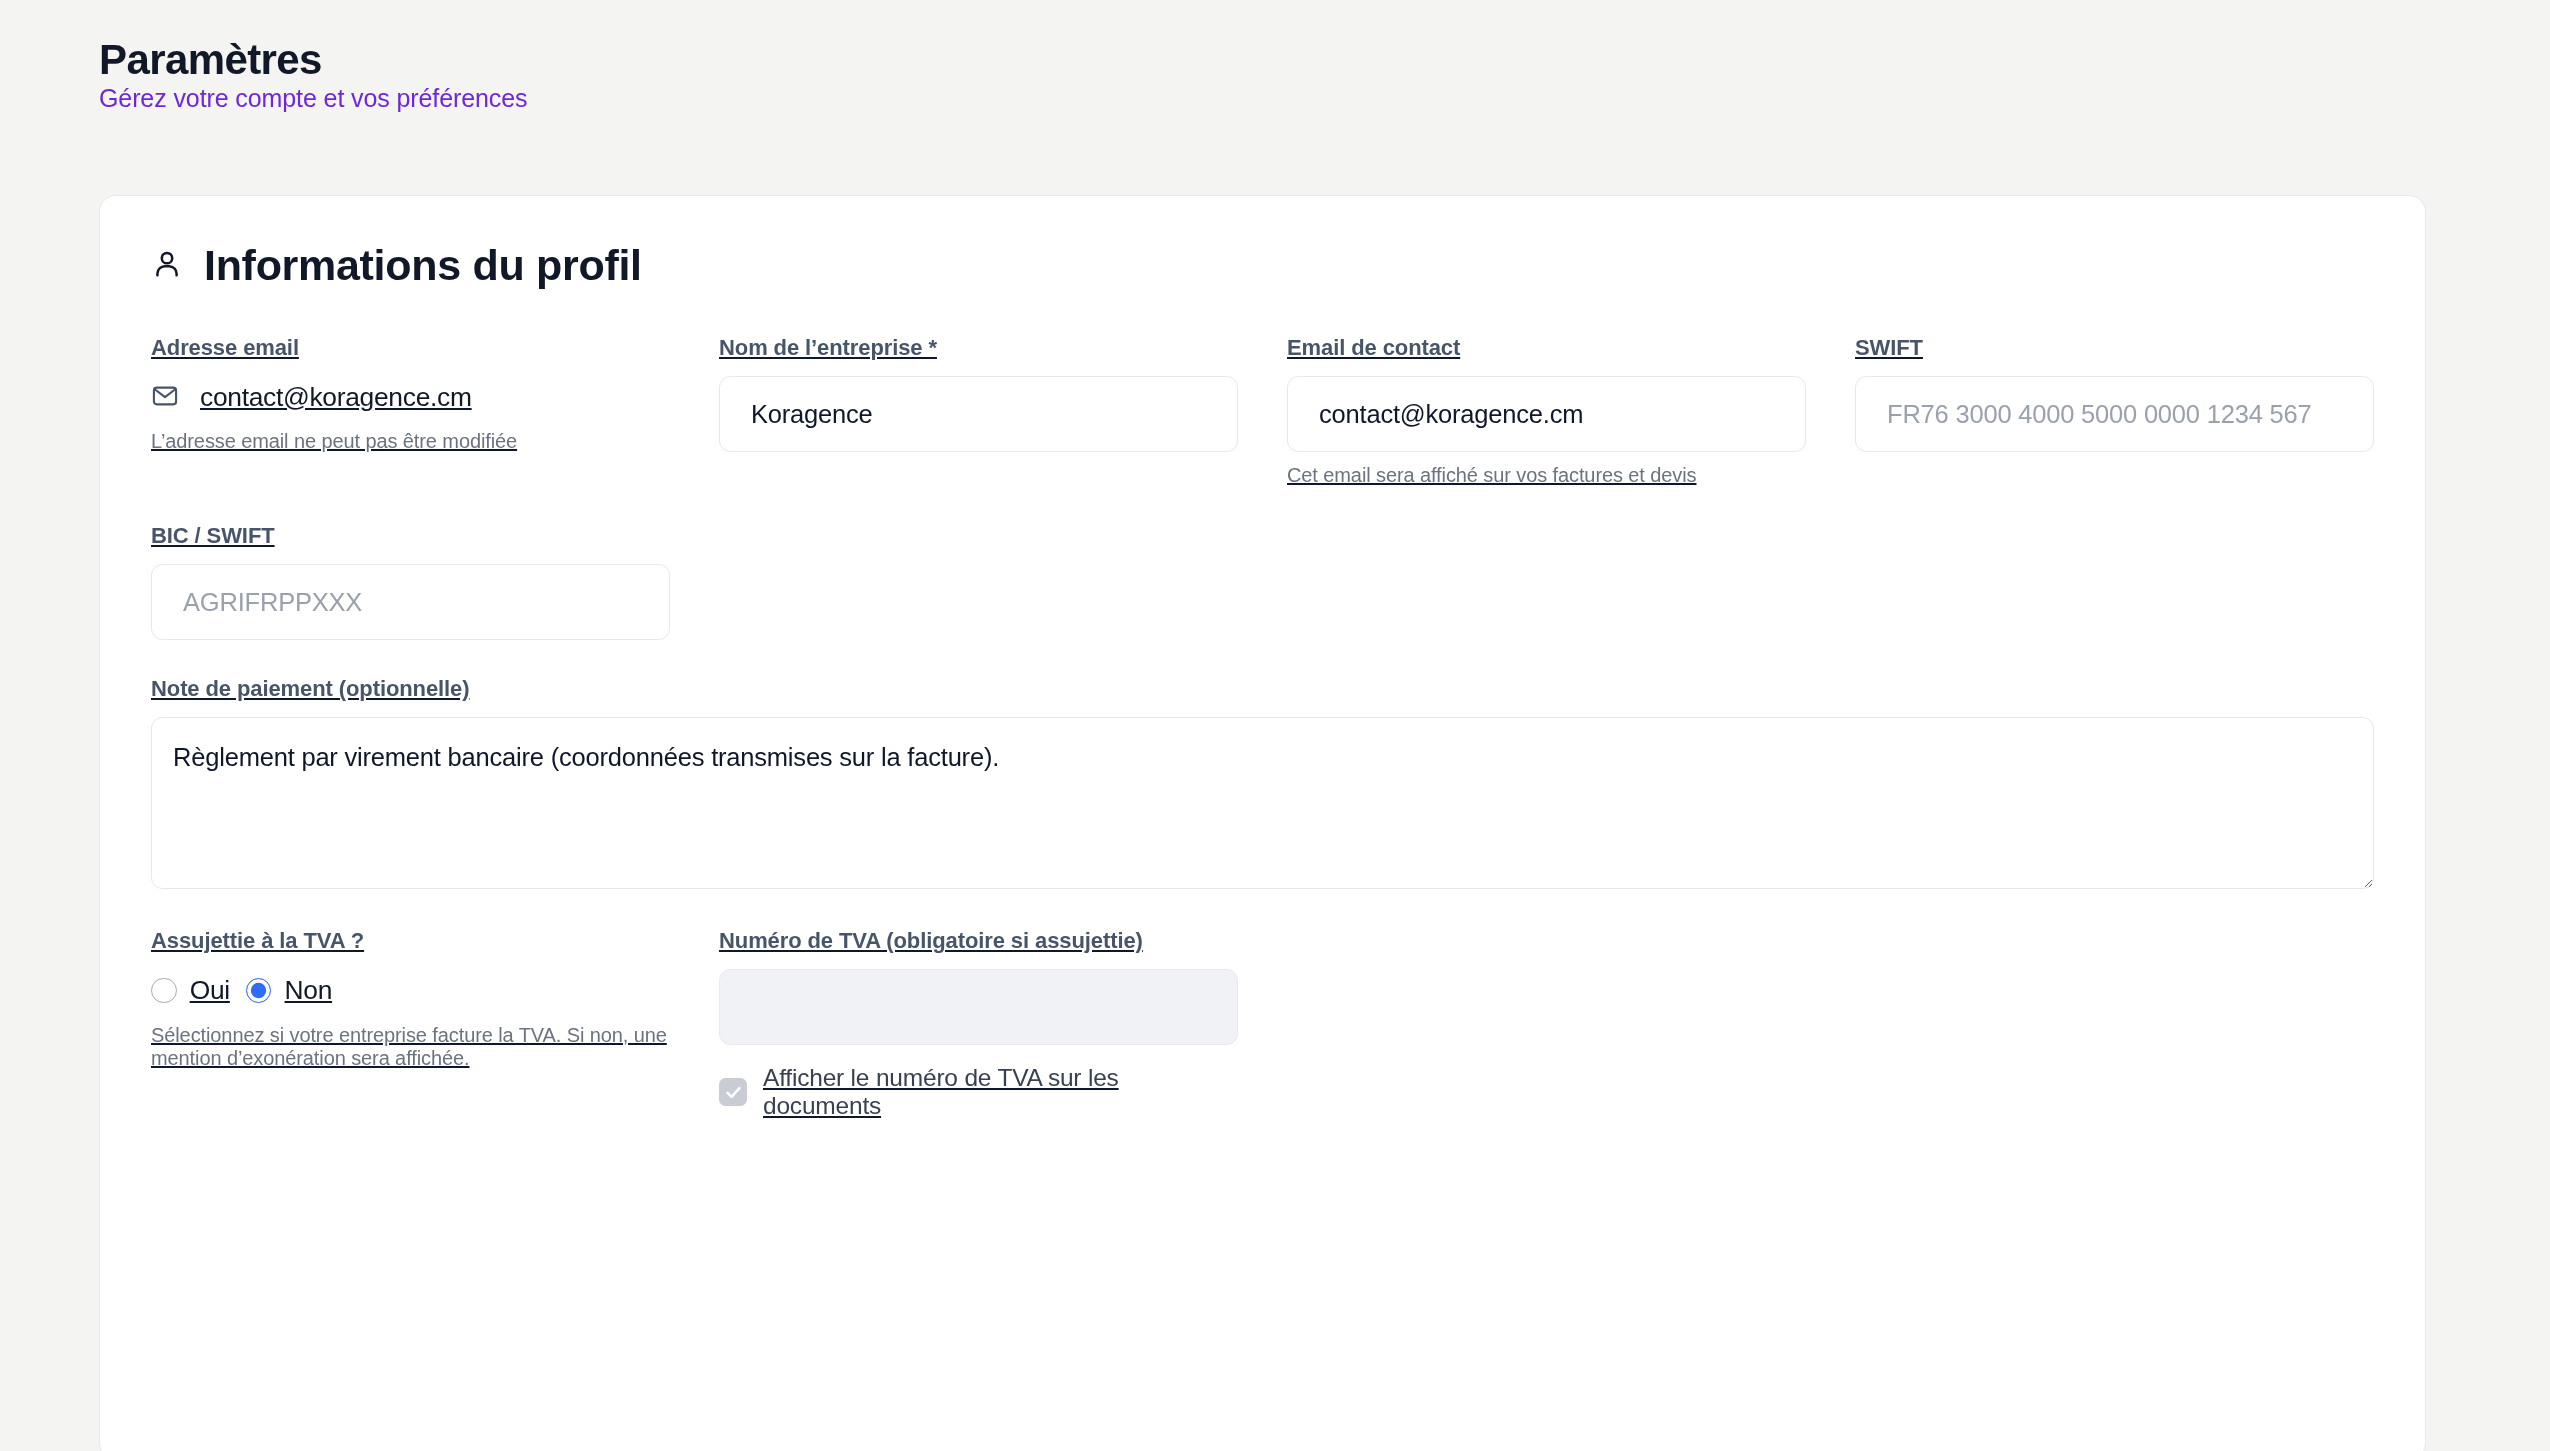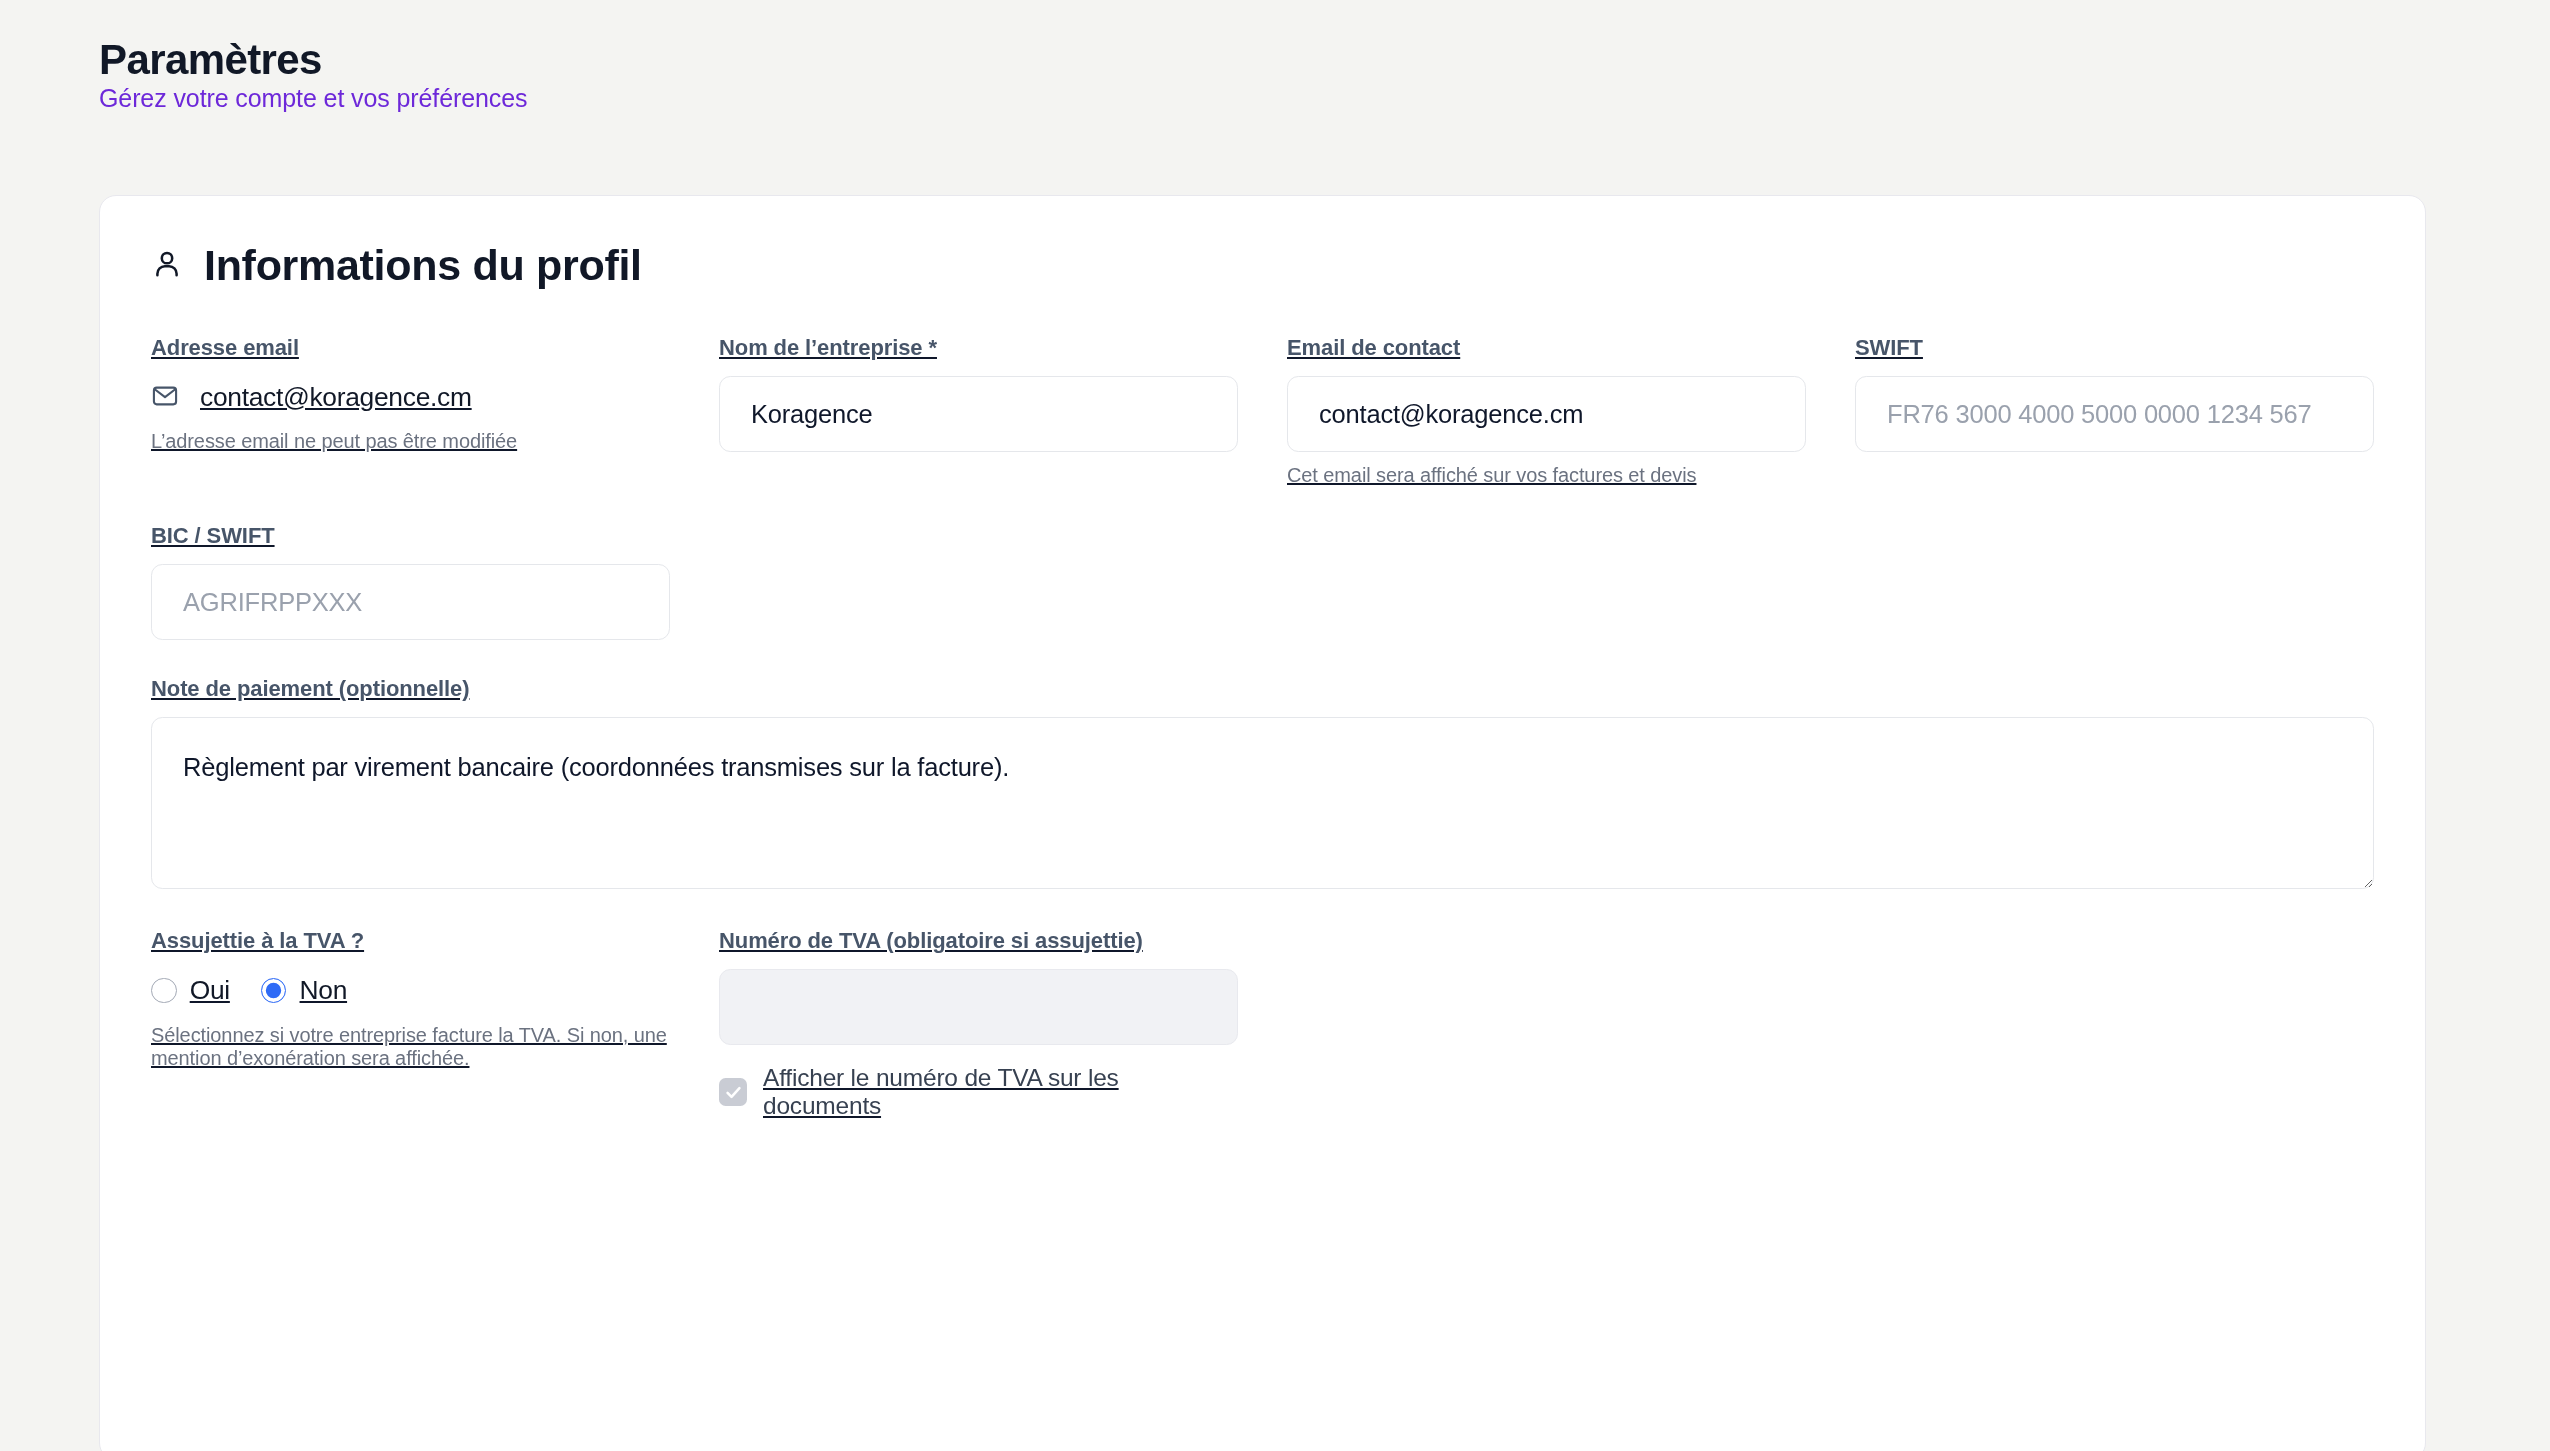--- a/index.html
+++ b/index.html
@@ -123,21 +123,21 @@
   .textarea {
     width: 100%;
     height: 172px;
     border: 1.4px solid #e5e7eb;
     border-radius: 11.3px;
     background: #ffffff;
     font-family: inherit;
     font-size: 25.5px;
     color: #0f172a;
     line-height: 1.45;
-    padding: 31px;
+    padding: 21px;
     letter-spacing: -0.2px;
     outline: none;
     resize: vertical;
   }
 
   
   .email-static {
     display: flex;
     align-items: center;
     gap: 21px;
@@ -149,21 +149,21 @@
     letter-spacing: -0.3px;
   }
 
   
   .full { grid-column: 1 / -1; }
 
   
   .radio-row {
     display: flex;
     align-items: center;
-    gap: 31px;
+    gap: 16px;
     height: 42px;
     margin-top: 3.8px;
   }
   .radio-opt {
     display: inline-flex;
     align-items: center;
     gap: 13.2px;
     cursor: pointer;
   }
   .radio-dot {

